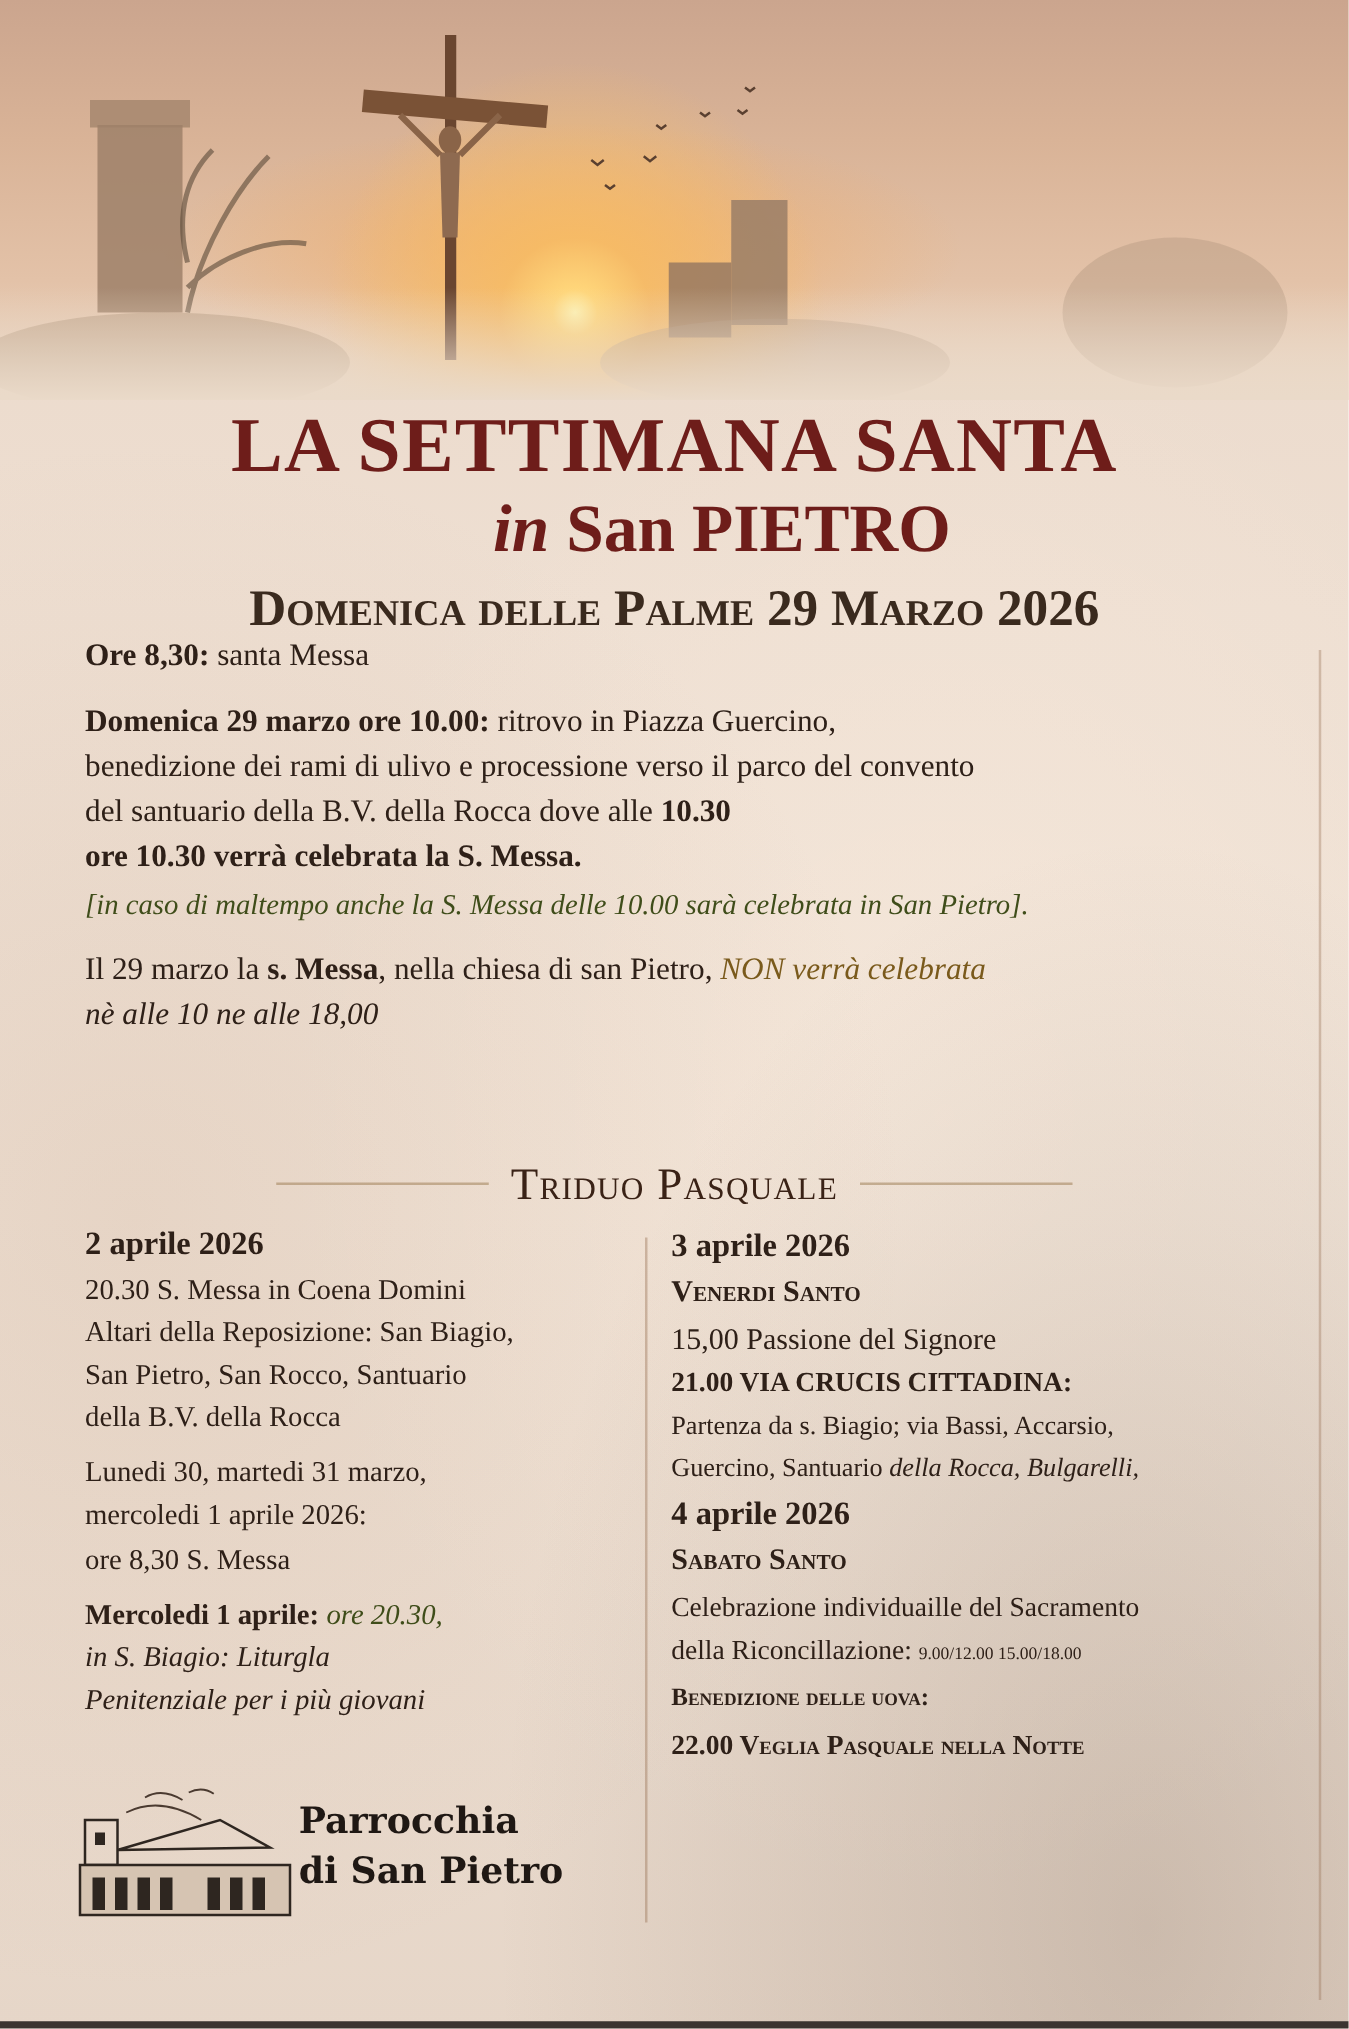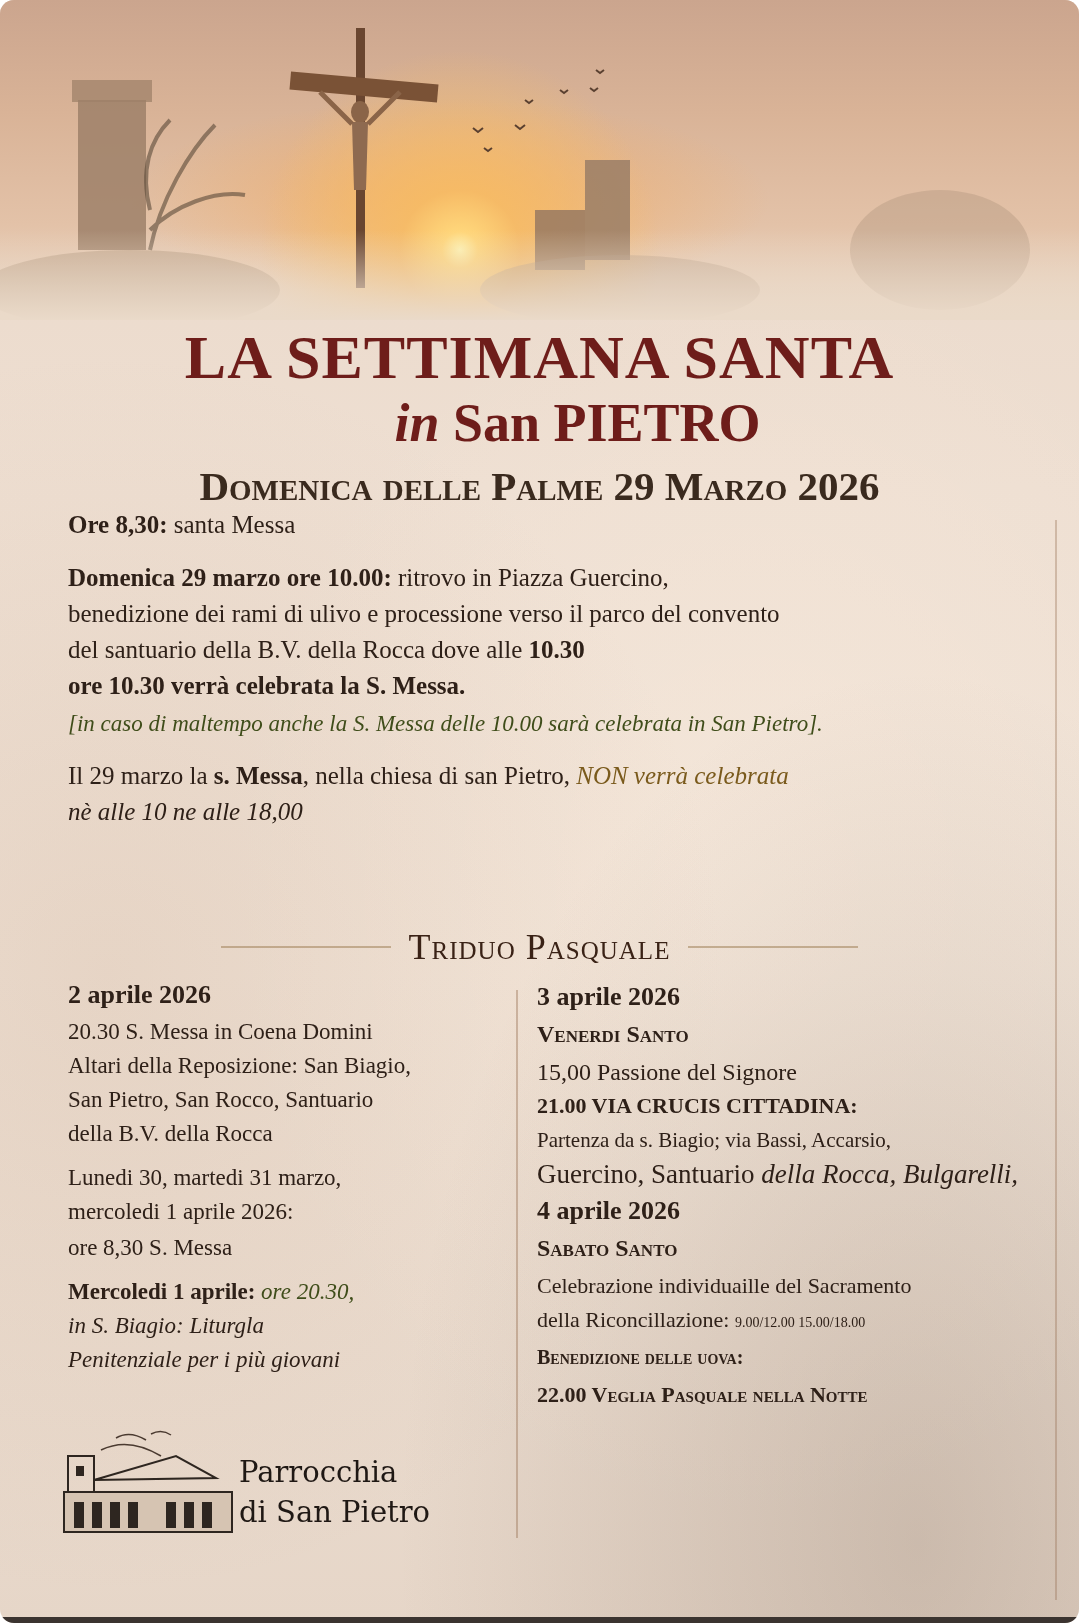--- a/index.html
+++ b/index.html
@@ -9,21 +9,20 @@
     color: #2e2018;
   }
   .poster {
     position: relative; width: 1079px; height: 1623px;
     background:
       radial-gradient(ellipse at 85% 95%, rgba(120,100,85,0.25), transparent 40%),
       radial-gradient(ellipse at 10% 60%, rgba(190,150,120,0.18), transparent 45%),
       radial-gradient(ellipse at 70% 55%, rgba(255,240,225,0.35), transparent 50%),
       linear-gradient(180deg, #e9d6c6 0%, #eedfd2 30%, #efe2d6 60%, #e6d6c8 100%);
     overflow: hidden;
-    border-radius: 14px;
   }
   .frame-line {
     position: absolute; top: 520px; right: 22px; width: 2px; height: 1080px;
     background: rgba(150,110,80,0.35);
   }
   
   .painting {
     position: absolute; left: 0; top: 0; width: 1079px; height: 320px;
     background:
       radial-gradient(circle at 460px 250px, #fff3b0 0px, #ffd67a 18px, rgba(247,188,100,0.85) 60px, rgba(230,160,100,0) 200px),
@@ -74,22 +73,22 @@
   .col-left { left: 68px; top: 975px; width: 440px; }
   .col-right { left: 537px; top: 977px; width: 500px; }
   .day-title { font-weight: bold; font-size: 26px; line-height: 40px; }
   .caps { font-weight: bold; font-variant: small-caps; font-size: 24px; }
   .small-times { font-size: 14px; }
   .gap { height: 10px; }
   
   .logo { position: absolute; left: 56px; top: 1420px; width: 450px; height: 120px; }
   .logo svg { position: absolute; left: 0; top: 0; }
   .logo-text {
-    position: absolute; left: 183px; top: 32px; font-family: "DejaVu Serif", serif;
-    font-weight: normal; font-size: 29px; line-height: 40px; color: #1f1814;
+    position: absolute; left: 183px; top: 16px; font-family: "DejaVu Serif", serif;
+    font-weight: bold; font-size: 29px; line-height: 40px; color: #1f1814;
   }
   .bottom-bar { position: absolute; left: 0; bottom: 0; width: 1079px; height: 6px; background: #3b3430; }
 </style>
 </head>
 <body>
 
 <div class="poster">
 
   <div class="painting">
     <svg width="1079" height="320" viewBox="0 0 1079 320">
@@ -166,21 +165,21 @@
     <p class="it">in S. Biagio: Liturgla</p>
     <p class="it">Penitenziale per i più giovani</p>
   </div>
 
   <div class="col col-right">
     <p class="day-title">3 aprile 2026</p>
     <p class="caps">Venerdi Santo</p>
     <p style="font-size:24px;margin-top:4px;">15,00 Passione del Signore</p>
     <p class="b" style="font-size:22px;">21.00 VIA CRUCIS CITTADINA:</p>
     <p style="font-size:21px;">Partenza da s. Biagio; via Bassi, Accarsio,</p>
-    <p style="font-size:27px;"><span>Guercino, Santuario </span><span class="it">della Rocca, Bulgarelli,</span></p>
+    <p style="font-size:21px;"><span>Guercino, Santuario </span><span class="it">della Rocca, Bulgarelli,</span></p>
     <p class="day-title">4 aprile 2026</p>
     <p class="caps">Sabato Santo</p>
     <p style="font-size:22px;margin-top:4px;">Celebrazione individuaille del Sacramento</p>
     <p style="font-size:22px;"><span>della Riconcillazione: </span><span class="small-times">9.00/12.00 15.00/18.00</span></p>
     <p class="caps" style="font-size:20px;">Benedizione delle uova:</p>
     <p class="caps" style="font-size:22px;margin-top:4px;">22.00 Veglia Pasquale nella Notte</p>
   </div>
 
   <div class="logo">
     <svg width="180" height="120" viewBox="0 0 180 120">

